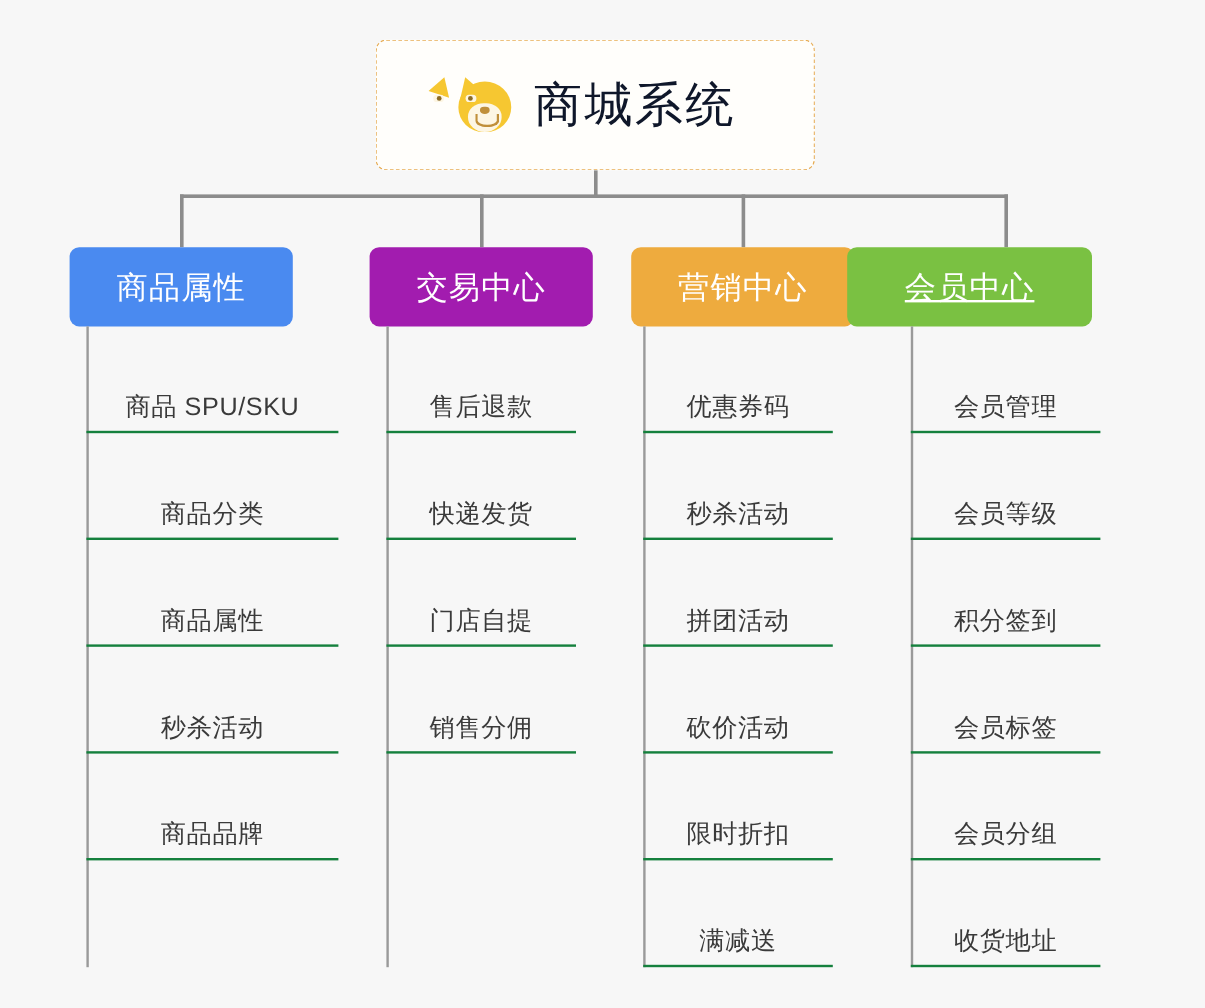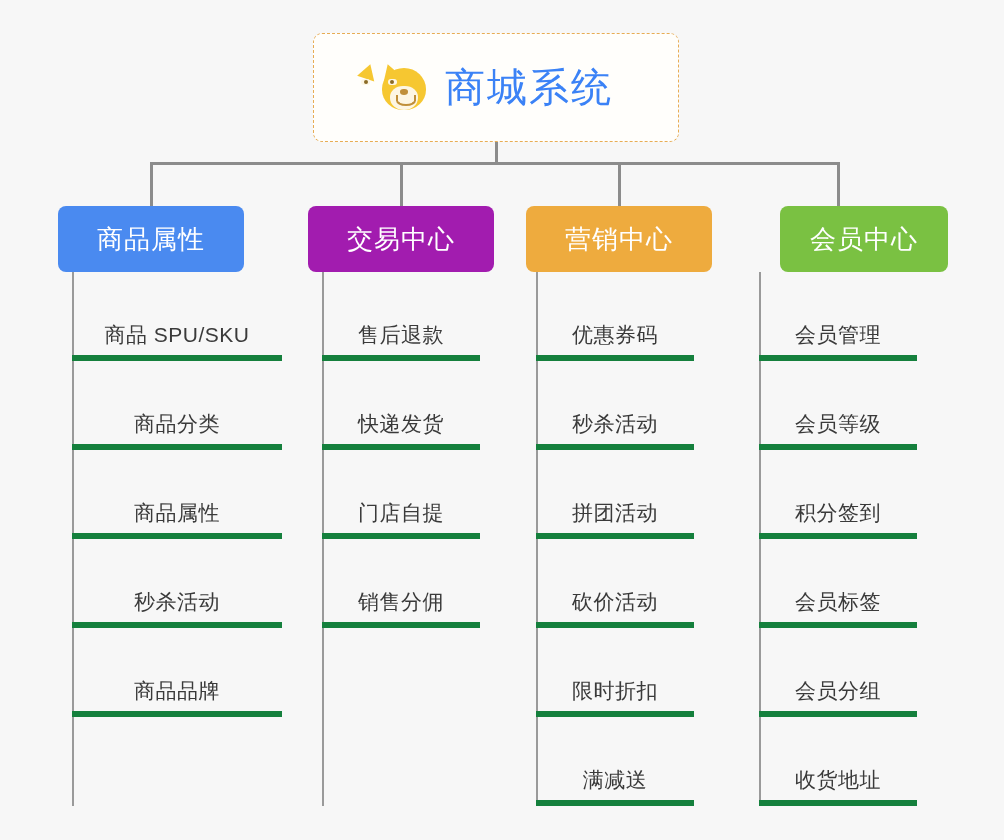--- a/index.html
+++ b/index.html
@@ -40,21 +40,21 @@
   .root-emoji {
     font-size: 44px;
     line-height: 1;
     display: block;
     width: 52px;
     height: 52px;
     position: relative;
   }
   .root-title {
     font-size: 40px;
-    color: #3b82f6;
+    color: #0f172a;
     letter-spacing: 2px;
     white-space: nowrap;
   }
 
   
   .shiba {
     position: relative;
     width: 50px;
     height: 50px;
   }
@@ -152,21 +152,21 @@
     width: 2px;
     background: #9a9a9a;
   }
   .leaf {
     position: relative;
     height: 89px;
     box-sizing: border-box;
     display: flex;
     align-items: flex-end;
     justify-content: center;
-    border-bottom: 6px solid #15803d;
+    border-bottom: 2px solid #15803d;
     padding-bottom: 4px;
   }
   .leaf-label {
     font-size: 21px;
     color: #3a3a3a;
     white-space: nowrap;
     letter-spacing: 0.5px;
     padding-bottom: 2px;
   }
 </style>
@@ -256,21 +256,21 @@
           <span class="leaf-label">砍价活动</span>
         </div>
         <div class="leaf">
           <span class="leaf-label">限时折扣</span>
         </div>
         <div class="leaf">
           <span class="leaf-label">满减送</span>
         </div>
       </div>
       <div class="conn conn-v" style="left: 836.5px; top: 162px; height: 44px; background: rgb(140, 140, 140);"></div>
-      <div class="cat-box" style="left: 780px; width: 168px; background: rgb(122, 193, 66);">
+      <div class="cat-box" style="left: 706px; width: 204px; background: rgb(122, 193, 66); text-decoration: underline;">
         <span>会员中心</span>
       </div>
       <div class="leaf-col" style="left: 759px; top: 272px; width: 158px;">
         <div class="spine" style="height: 534px; background: rgb(154, 154, 154);"></div>
         <div class="leaf">
           <span class="leaf-label">会员管理</span>
         </div>
         <div class="leaf">
           <span class="leaf-label">会员等级</span>
         </div>

